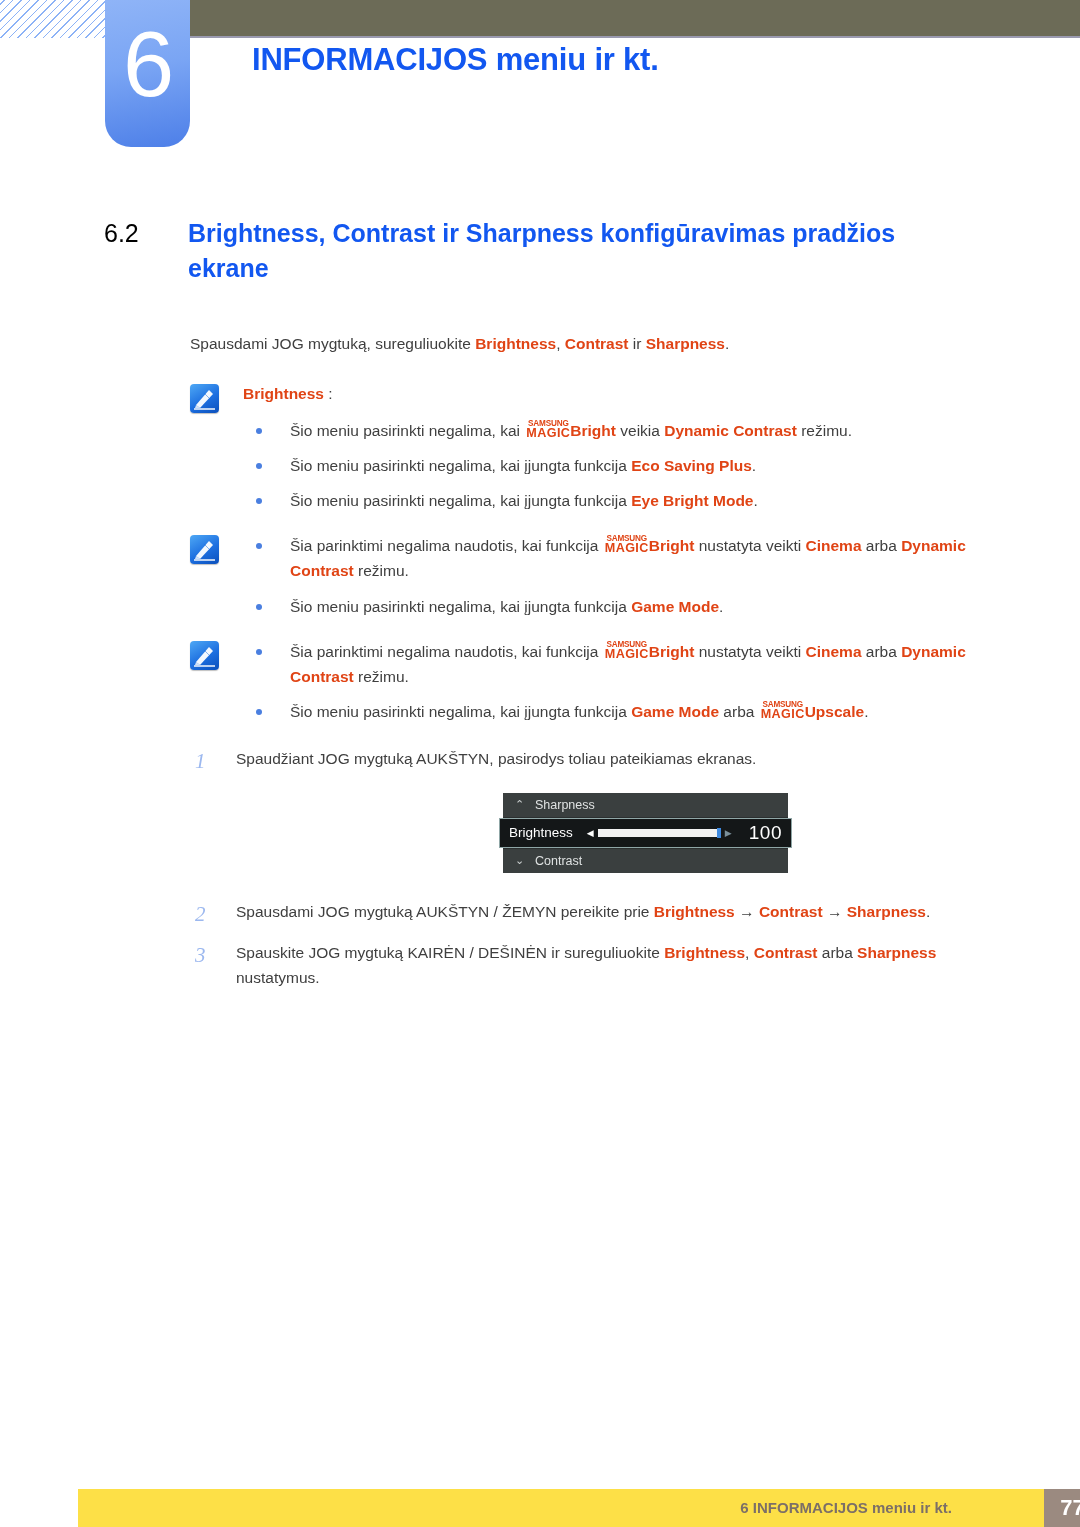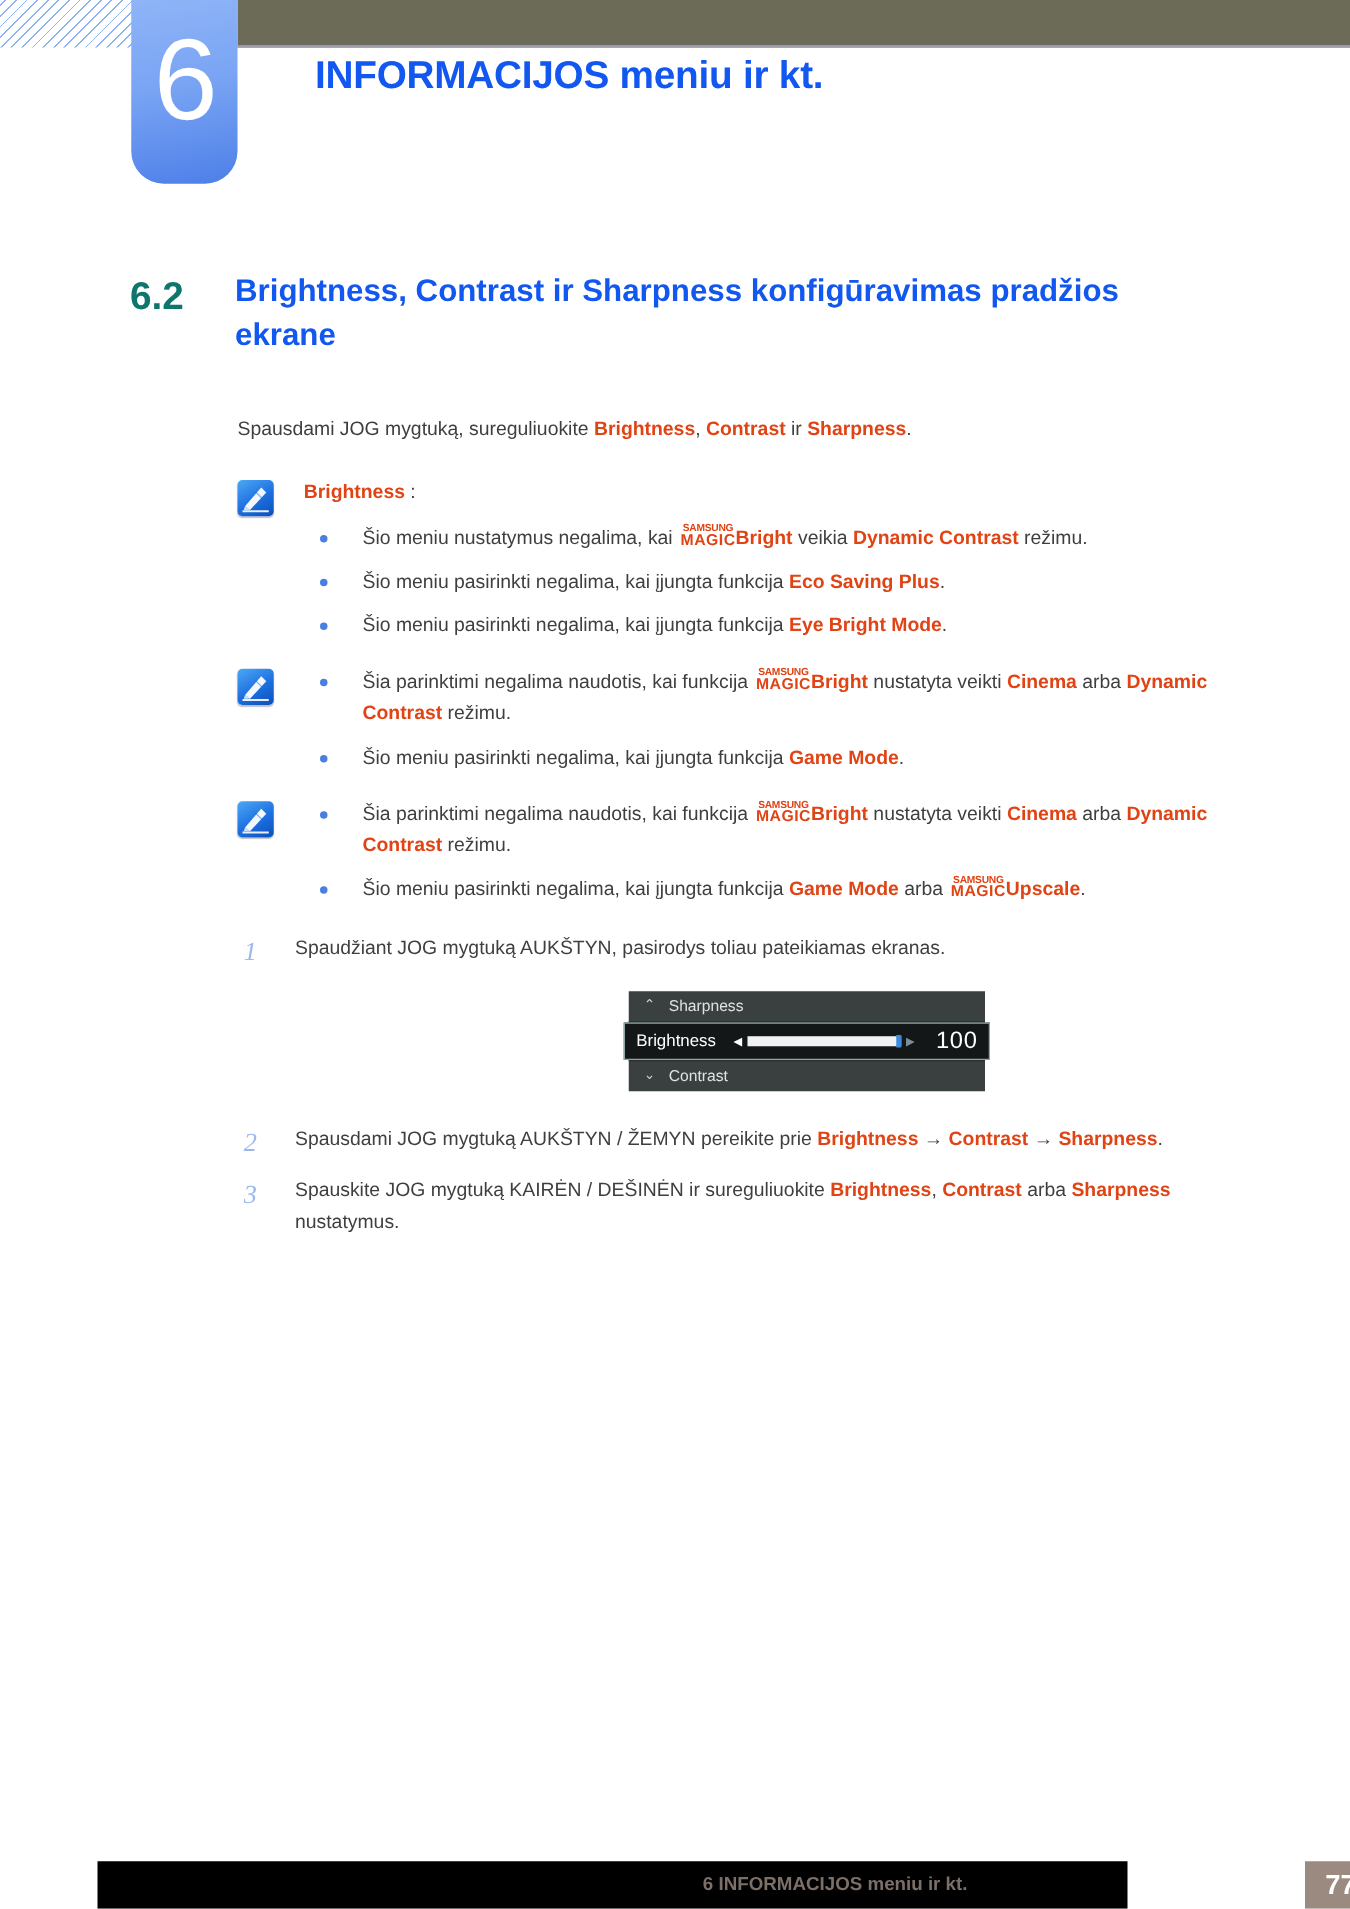--- a/index.html
+++ b/index.html
@@ -73,23 +73,23 @@
 
   
   .section-wrap {
     position: absolute;
     left: 104px; top: 216px;
     width: 910px;
     display: flex;
     align-items: flex-start;
   }
   .section-num {
-    font-size: 31px;
-    font-weight: bold;
-    color: #0f766e;
+    font-size: 25px;
+    font-weight: normal;
+    color: #000000;
     width: 84px;
     flex: 0 0 84px;
     line-height: 1.38;
   }
   .section-title {
     font-size: 25px;
     font-weight: bold;
     color: #1257f0;
     line-height: 1.38;
     max-width: 750px;
@@ -270,22 +270,22 @@
     margin-left: auto;
     font-size: 19px;
     color: #ffffff;
     letter-spacing: 0.5px;
   }
 
   
   .footer-bar {
     position: absolute;
     left: 78px; bottom: 0;
-    width: 824px; height: 38px;
-    background: #000000;
+    width: 1002px; height: 38px;
+    background: #fde047;
   }
   .footer-text {
     position: absolute;
     right: 128px; top: 10px;
     font-size: 15px;
     font-weight: bold;
     color: #7c6f67;
     white-space: nowrap;
   }
   .footer-page {
@@ -328,21 +328,21 @@
     <div class="note-icon">
       <svg width="29" height="29" viewBox="0 0 29 29">
         <path d="M6 21 L19 6 L23 10 L10 24 Z" fill="#ffffff" opacity="0.95"></path>
         <path d="M5 24 L10 24 L6 21 Z" fill="#ffffff" opacity="0.8"></path>
         <path d="M4 25 L25 25" stroke="#ffffff" stroke-width="1.6" opacity="0.9"></path>
         <path d="M14 9 L20 15" stroke="#1d6fe0" stroke-width="1" opacity="0.5"></path>
       </svg>
     </div>
     <div class="note-head"><span>Brightness</span><span class="colon"> :</span></div>
     <ul>
-      <li><span>Šio meniu nustatymus negalima, kai </span><span class="smagic"><span class="sam">SAMSUNG</span><span class="mag">MAGIC</span></span><b class="kw">Bright</b><span> veikia </span><b class="kw">Dynamic Contrast</b><span> režimu.</span></li>
+      <li><span>Šio meniu pasirinkti negalima, kai </span><span class="smagic"><span class="sam">SAMSUNG</span><span class="mag">MAGIC</span></span><b class="kw">Bright</b><span> veikia </span><b class="kw">Dynamic Contrast</b><span> režimu.</span></li>
       <li><span>Šio meniu pasirinkti negalima, kai įjungta funkcija </span><b class="kw">Eco Saving Plus</b><span>.</span></li>
       <li><span>Šio meniu pasirinkti negalima, kai įjungta funkcija </span><b class="kw">Eye Bright Mode</b><span>.</span></li>
     </ul>
   </div>
 
   <div class="note">
     <div class="note-icon">
       <svg width="29" height="29" viewBox="0 0 29 29">
         <path d="M6 21 L19 6 L23 10 L10 24 Z" fill="#ffffff" opacity="0.95"></path>
         <path d="M5 24 L10 24 L6 21 Z" fill="#ffffff" opacity="0.8"></path>

